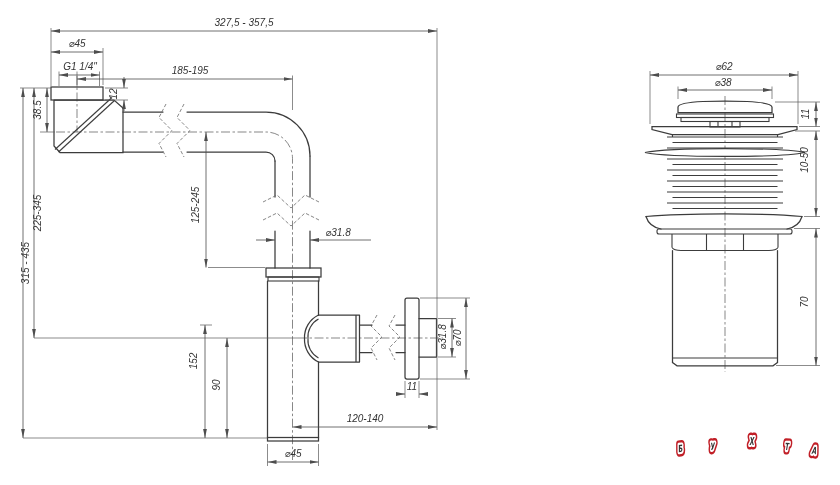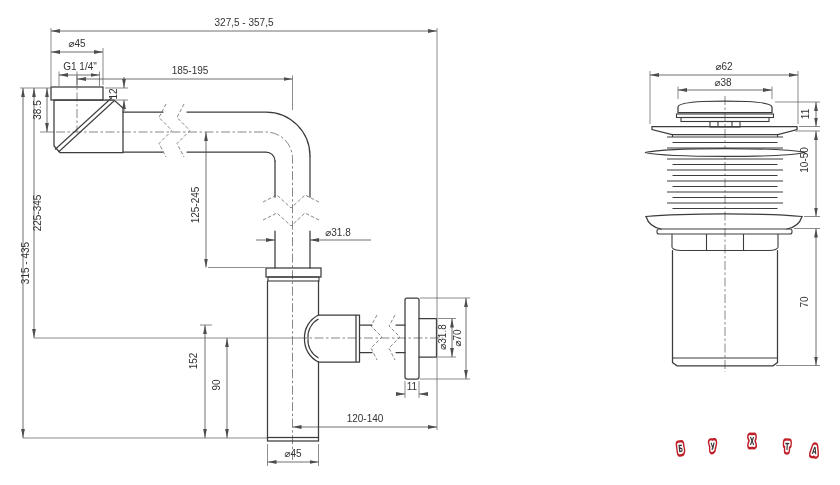--- a/index.html
+++ b/index.html
@@ -1,17 +1,17 @@
 <!DOCTYPE html>
 <html><head>
 <meta charset="utf-8">
 <style>
   html,body{margin:0;padding:0;background:#fff;}
   body{width:840px;height:485px;overflow:hidden;font-family:"Liberation Sans","DejaVu Sans",sans-serif;}
-  .stage{position:relative;width:840px;height:485px;background:#ffffff;}
+  .stage{position:relative;width:840px;height:485px;background:#ffffff;font-style:italic;}
   svg text{font-family:"Liberation Sans","DejaVu Sans",sans-serif;fill:#333;font-size:10px;}
   svg .dimtxt{font-size:10px;}
   .outline{stroke:#3c3c3c;stroke-width:1.25;fill:none;stroke-linecap:round;}
   .outline2{stroke:#3c3c3c;stroke-width:1.1;fill:none;}
   .dim{stroke:#4d4d4d;stroke-width:0.8;fill:none;}
   .ext{stroke:#5a5a5a;stroke-width:0.7;fill:none;}
   .cl{stroke:#555;stroke-width:0.7;fill:none;stroke-dasharray:9 2.5 2.5 2.5;}
   .brk{stroke:#6a6a6a;stroke-width:0.8;fill:none;stroke-dasharray:3.5 2;}
   .whitefill{fill:#fff;stroke:#3c3c3c;stroke-width:1.1;}
   .wm-outer{fill:#c11f27;stroke:#c11f27;stroke-width:9;stroke-linejoin:round;}

